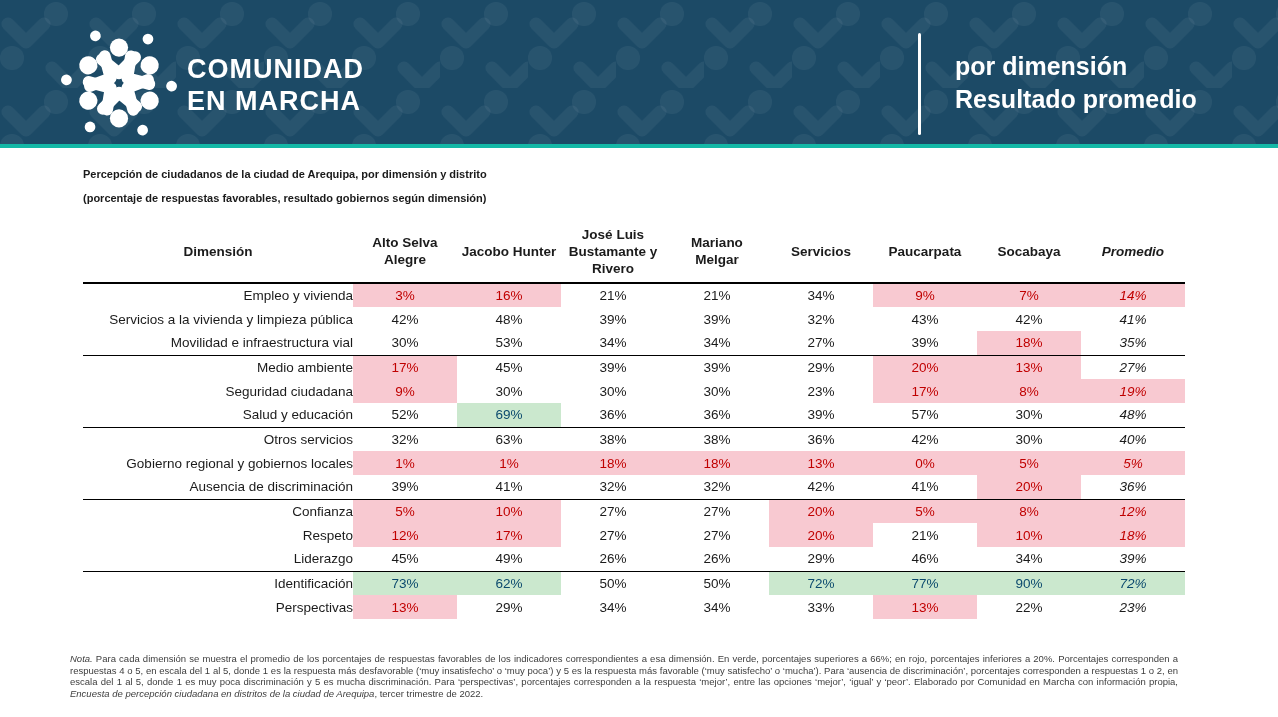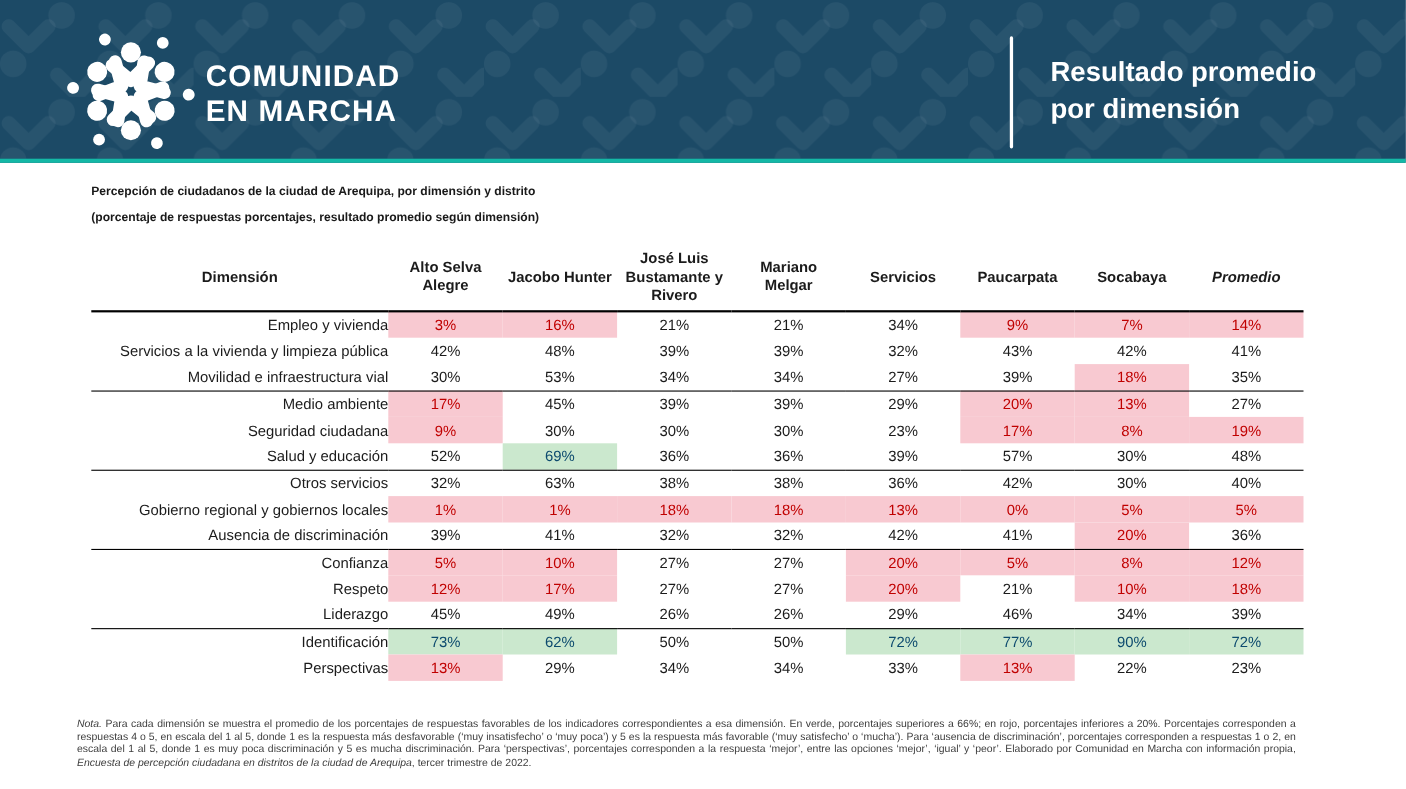--- a/index.html
+++ b/index.html
@@ -27,21 +27,21 @@
     margin-top:15px; font-size:13.5px; color:#1b1b1b; }
   table.results col.c-dim { width:270px; }
   table.results col.c-val { width:104px; }
   table.results th { font-weight:bold; text-align:center; vertical-align:middle;
     line-height:17px; height:58px; padding:0 4px 5px 4px; }
   table.results th.avg { font-style:italic; }
   table.results thead tr { border-bottom:2.5px solid #000000; }
   table.results td { height:24px; padding:0; }
   td.dim { text-align:right; padding-left:2px; white-space:nowrap; }
   td.val { text-align:center; }
-  td.val.avg { }
+  td.val.avg { font-style:italic; }
   td.val.low  { background:#F8C9D1; color:#C00000; }
   td.val.high { background:#CBE8CE; color:#0c4a6e; }
   tr.group-end { border-bottom:1.5px solid #000000; }
 
   .note { width:1108px; margin-left:-13px; padding-left:0; margin-top:34px;
     font-size:9.5px; line-height:11.5px; color:#3d3d3d; text-align:justify; }
   .note { margin-left:0; }
   .note-wrap { padding-left:70px; padding-right:0; margin-left:-83px; }
   .it { font-style:italic; }
 </style>
@@ -82,29 +82,29 @@
   </svg>
 
   <div class="brand-text">
     <div>COMUNIDAD</div>
     <div>EN MARCHA</div>
   </div>
 
   <div class="divider"></div>
 
   <div class="banner-title">
+    <div>por dimensión</div>
     <div>Resultado promedio</div>
-    <div>por dimensión</div>
   </div>
 </div>
 
 <div class="content">
   <p class="tbl-title">
     <span>Percepción de ciudadanos de la ciudad de Arequipa, por dimensión y distrito</span><br>
-    <span>(porcentaje de respuestas porcentajes, resultado promedio según dimensión)</span>
+    <span>(porcentaje de respuestas favorables, resultado gobiernos según dimensión)</span>
   </p>
 
   <table class="results">
     <colgroup>
       <col class="c-dim">
         <col class="c-val">
         <col class="c-val">
         <col class="c-val">
         <col class="c-val">
       <col class="c-val">

